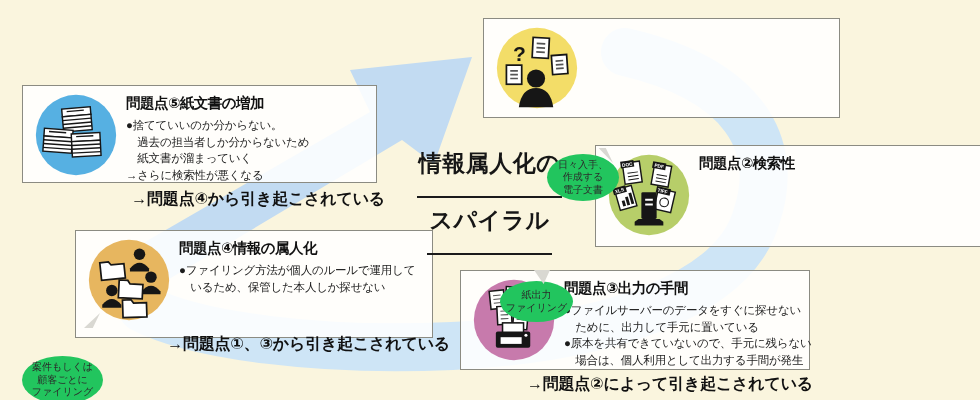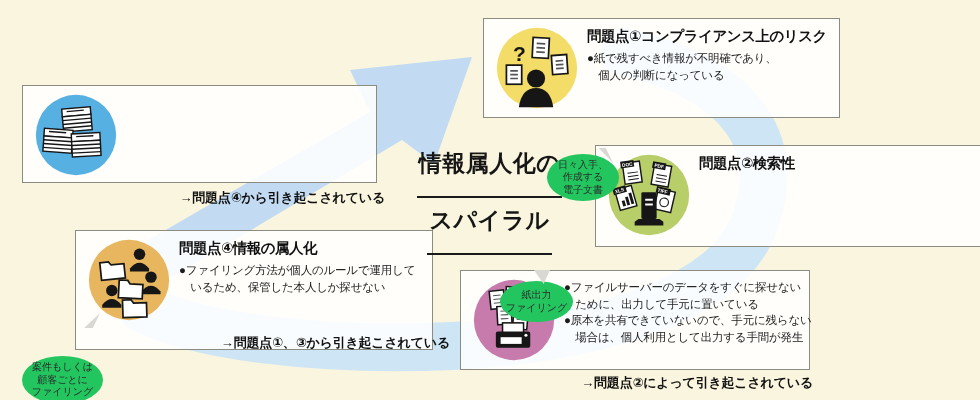--- a/index.html
+++ b/index.html
@@ -18,21 +18,21 @@
   .pcontent{position:absolute;left:103px;top:8px;right:8px;}
   .pheading{
     font-size:14.5px;font-weight:700;color:#111;letter-spacing:-0.5px;
     white-space:pre;margin-bottom:4px;
   }
   .pbody{
     font-size:11.5px;color:#1c1c1c;line-height:1.45;letter-spacing:-0.2px;
     white-space:pre;
   }
   .caption{
-    position:absolute;z-index:2;font-size:13px;font-weight:600;color:#111;
+    position:absolute;z-index:2;font-size:16px;font-weight:600;color:#111;
     text-align:right;white-space:pre;letter-spacing:-0.2px;
   }
   #title{
     position:absolute;left:402px;top:148px;width:175px;z-index:3;
     text-align:center;color:#161616;
   }
   #title .tline{
     display:inline-block;font-size:23px;font-weight:700;letter-spacing:0.5px;
     border-bottom:2.5px solid #1a1a1a;padding:0 2px 17px 2px;
   }
@@ -73,20 +73,27 @@
           <rect y="8" width="30" height="16"></rect>
           <path d="M0,12 h30 M0,16 h30 M0,20 h30 M5,3 h18" fill="none"></path>
         </g>
       <g transform="translate(40,44) rotate(-3)">
           <rect width="30" height="8"></rect>
           <rect y="8" width="30" height="16"></rect>
           <path d="M0,12 h30 M0,16 h30 M0,20 h30 M5,3 h18" fill="none"></path>
         </g>
     </g>
   </svg>
+  <div class="pcontent">
+    <div class="pheading">問題点⑤紙文書の増加</div>
+    <div class="pbody">●捨てていいのか分からない。
+　過去の担当者しか分からないため
+　紙文書が溜まっていく
+→さらに検索性が悪くなる</div>
+  </div>
 </div>
 <div class="caption" style="left:27px;top:189px;width:358px;">→問題点④から引き起こされている</div>
 
 <div class="pbox" style="left:483px;top:18px;width:357px;height:100px;">
   <svg class="icon-circle" viewBox="0 0 90 90">
     <circle cx="45" cy="45" r="42" fill="#F3DD68"></circle>
     <text x="20" y="38" font-size="22" font-weight="bold" fill="#161616">?</text>
     <g fill="#fff" stroke="#161616" stroke-width="1.8">
       <g transform="translate(41,13) rotate(3)">
           <rect width="17" height="21"></rect>
@@ -99,25 +106,20 @@
       <g transform="translate(13,42)">
           <rect width="16" height="20"></rect>
           <path d="M4,6 h8 M4,10 h8 M4,14 h8" stroke="#555" fill="none"></path>
         </g>
     </g>
     <g fill="#161616">
       <circle cx="44" cy="56" r="9.5"></circle>
       <path d="M26,86 q3,-20 18,-20 q15,0 18,20 z"></path>
     </g>
   </svg>
-  <div class="pcontent">
-    <div class="pheading">問題点①コンプライアンス上のリスク</div>
-    <div class="pbody">●紙で残すべき情報が不明確であり、
-　個人の判断になっている</div>
-  </div>
 </div>
 
 <div class="pbox" style="left:595px;top:145px;width:418px;height:102px;">
   <svg class="icon-circle" viewBox="0 0 90 90">
     <circle cx="45" cy="45" r="42" fill="#B7CE69"></circle>
     <g transform="translate(17,12) rotate(-8)">
       <rect width="18" height="22" fill="#fff" stroke="#161616" stroke-width="1.5"></rect>
       <path d="M4,11 h11 M4,14.5 h11 M4,18 h11" stroke="#161616" stroke-width="1" fill="none"></path>
       <rect x="-2" y="-2" width="14" height="7" fill="#161616"></rect>
       <text x="-0.5" y="3.6" font-size="5" font-weight="bold" fill="#fff">DOC</text>
@@ -179,29 +181,30 @@
         </g>
     </g>
     <g>
       <rect x="33" y="48" width="22" height="12" fill="#fff" stroke="#161616" stroke-width="1.6"></rect>
       <rect x="26" y="57" width="36" height="17" rx="2" fill="#161616"></rect>
       <rect x="31" y="63" width="22" height="7" fill="#fff"></rect>
       <circle cx="57.5" cy="61" r="1.6" fill="#fff"></circle>
     </g>
   </svg>
   <div class="pcontent">
+    <div class="pheading">問題点③出力の手間</div>
     <div class="pbody">●ファイルサーバーのデータをすぐに探せない
 　ために、出力して手元に置いている
 ●原本を共有できていないので、手元に残らない
 　場合は、個人利用として出力する手間が発生</div>
   </div>
 </div>
 <div class="caption" style="left:463px;top:374px;width:350px;">→問題点②によって引き起こされている</div>
 
-<div class="pbox" style="left:75px;top:230px;width:358px;height:120px;">
+<div class="pbox" style="left:75px;top:230px;width:358px;height:108px;">
   <svg class="icon-circle" viewBox="0 0 90 90">
     <circle cx="45" cy="45" r="42" fill="#E7B65F"></circle>
     <g fill="#161616">
       <circle cx="56" cy="18" r="6"></circle>
         <path d="M46,33 q10,-12 20,0 v3 h-20 z"></path>
       <circle cx="68" cy="42" r="6"></circle>
         <path d="M58,57 q10,-12 20,0 v3 h-20 z"></path>
       <circle cx="27" cy="56" r="6"></circle>
         <path d="M17,71 q10,-12 20,0 v3 h-20 z"></path>
     </g>

